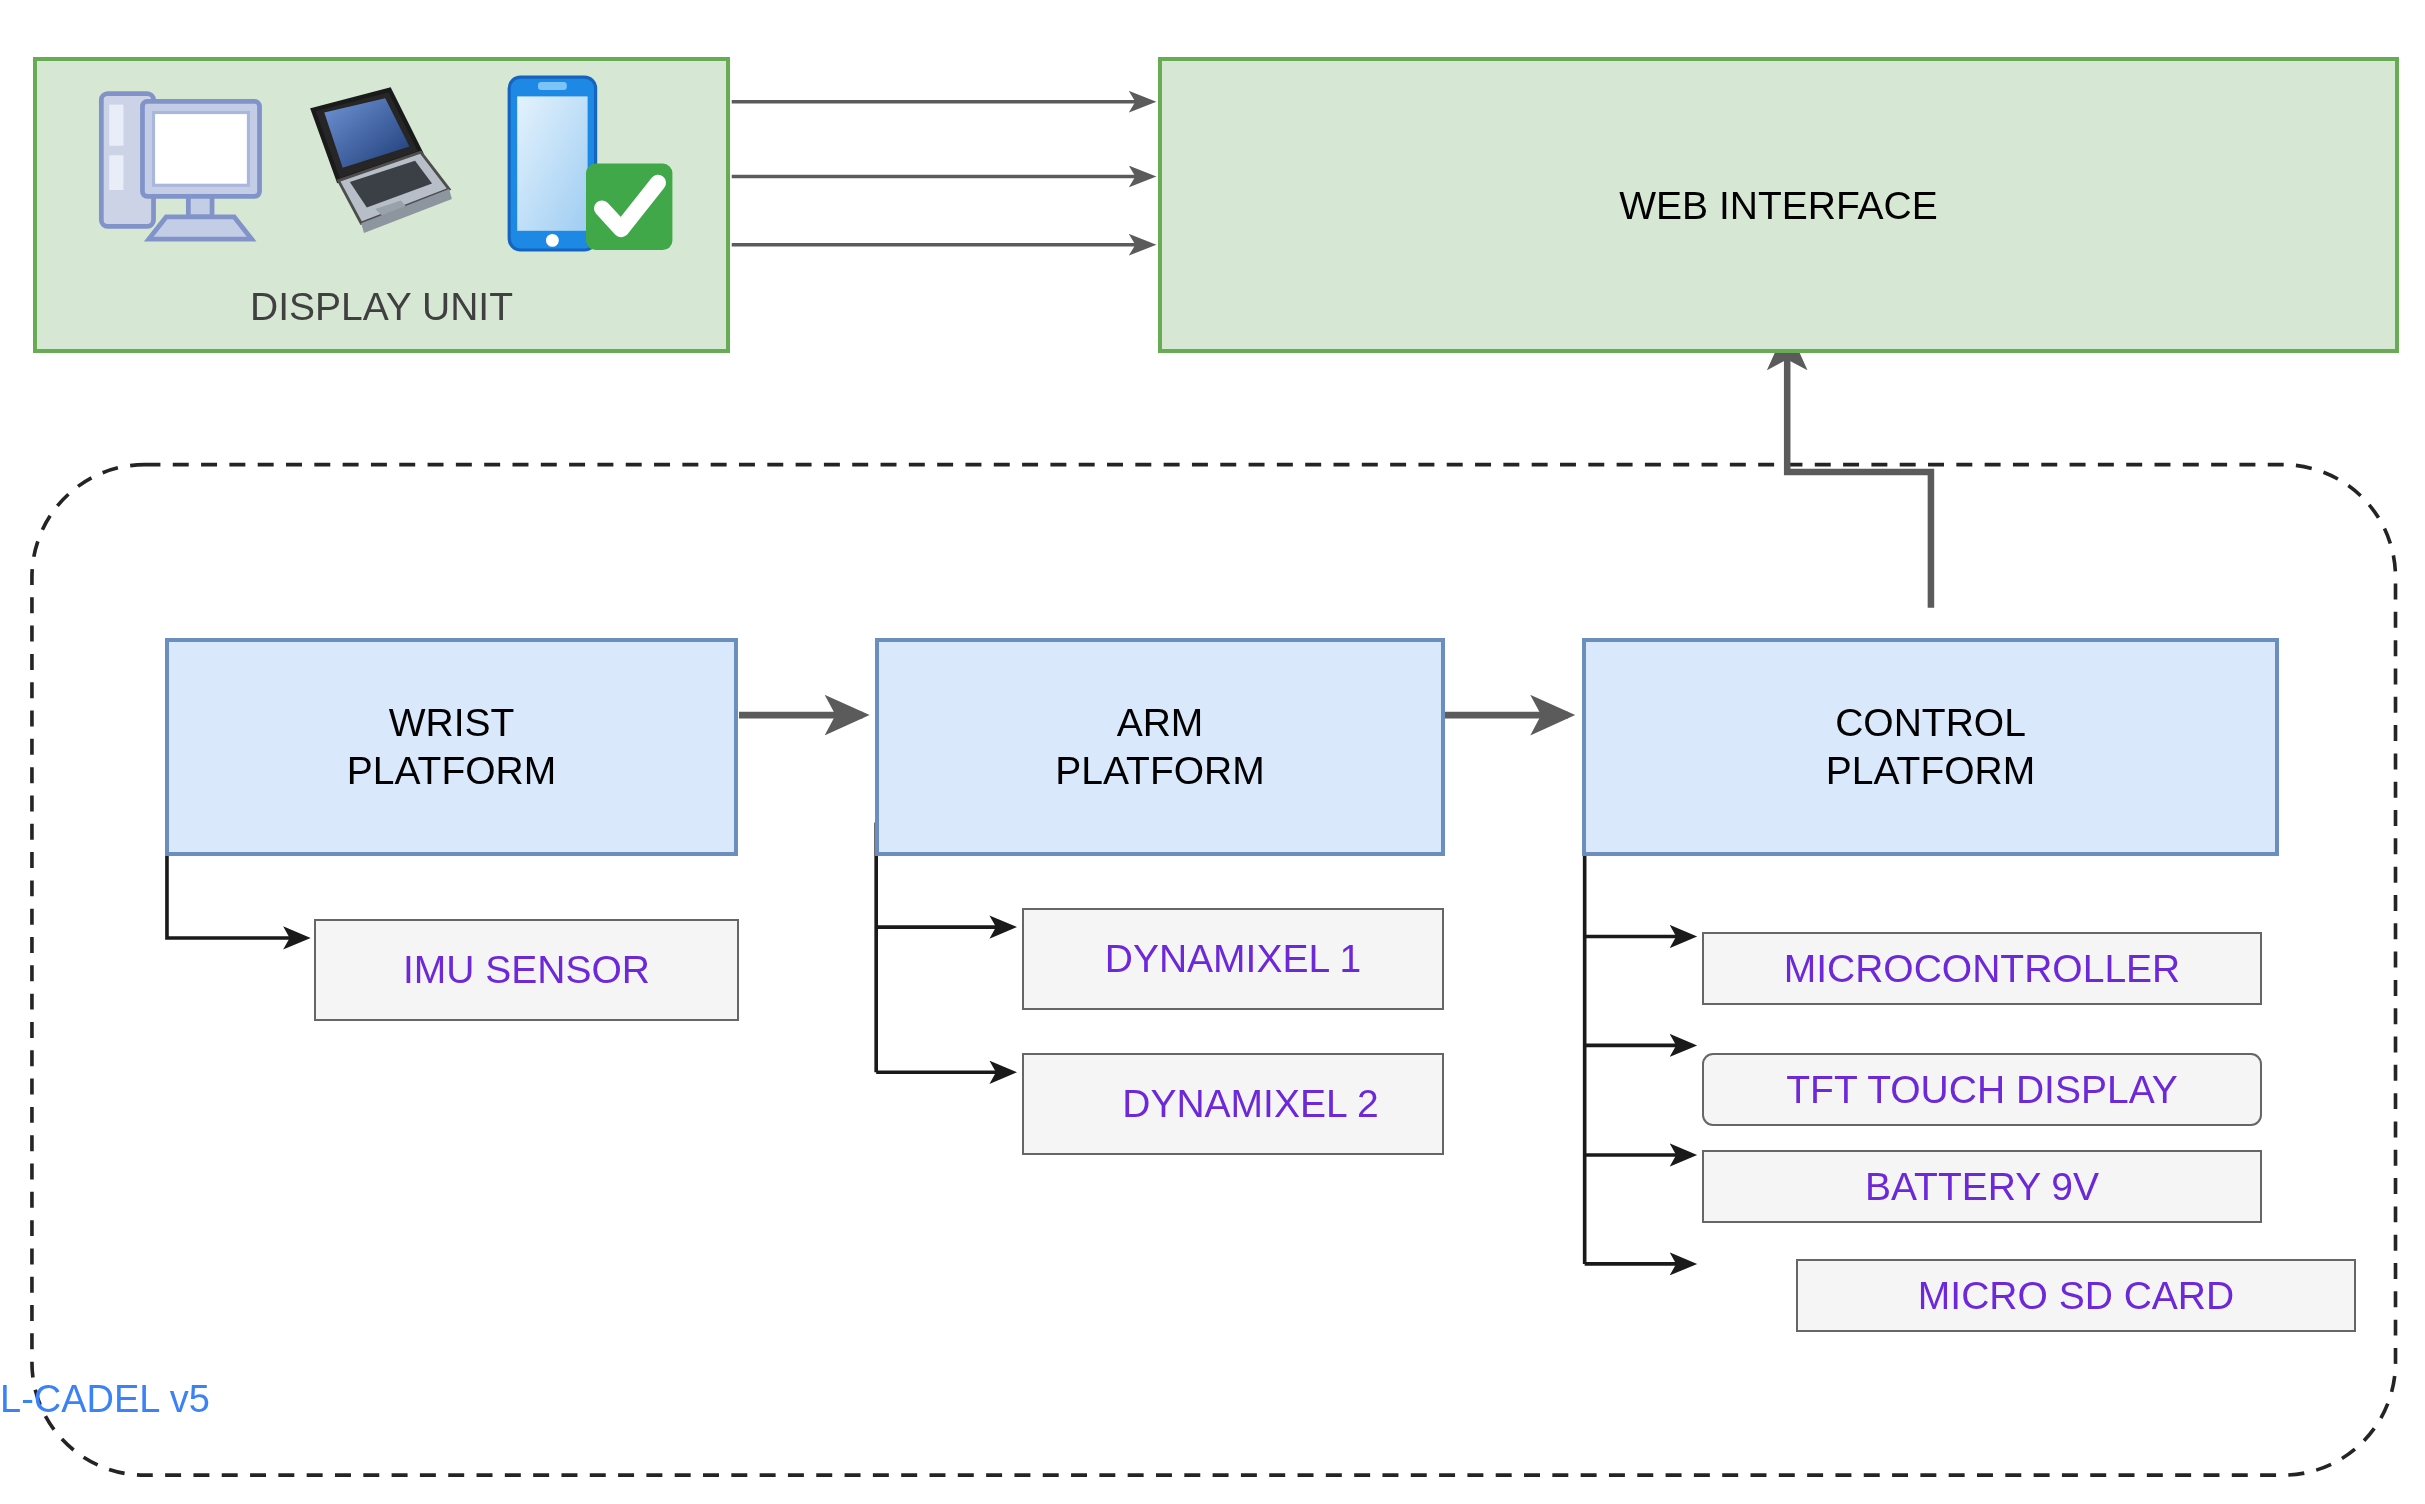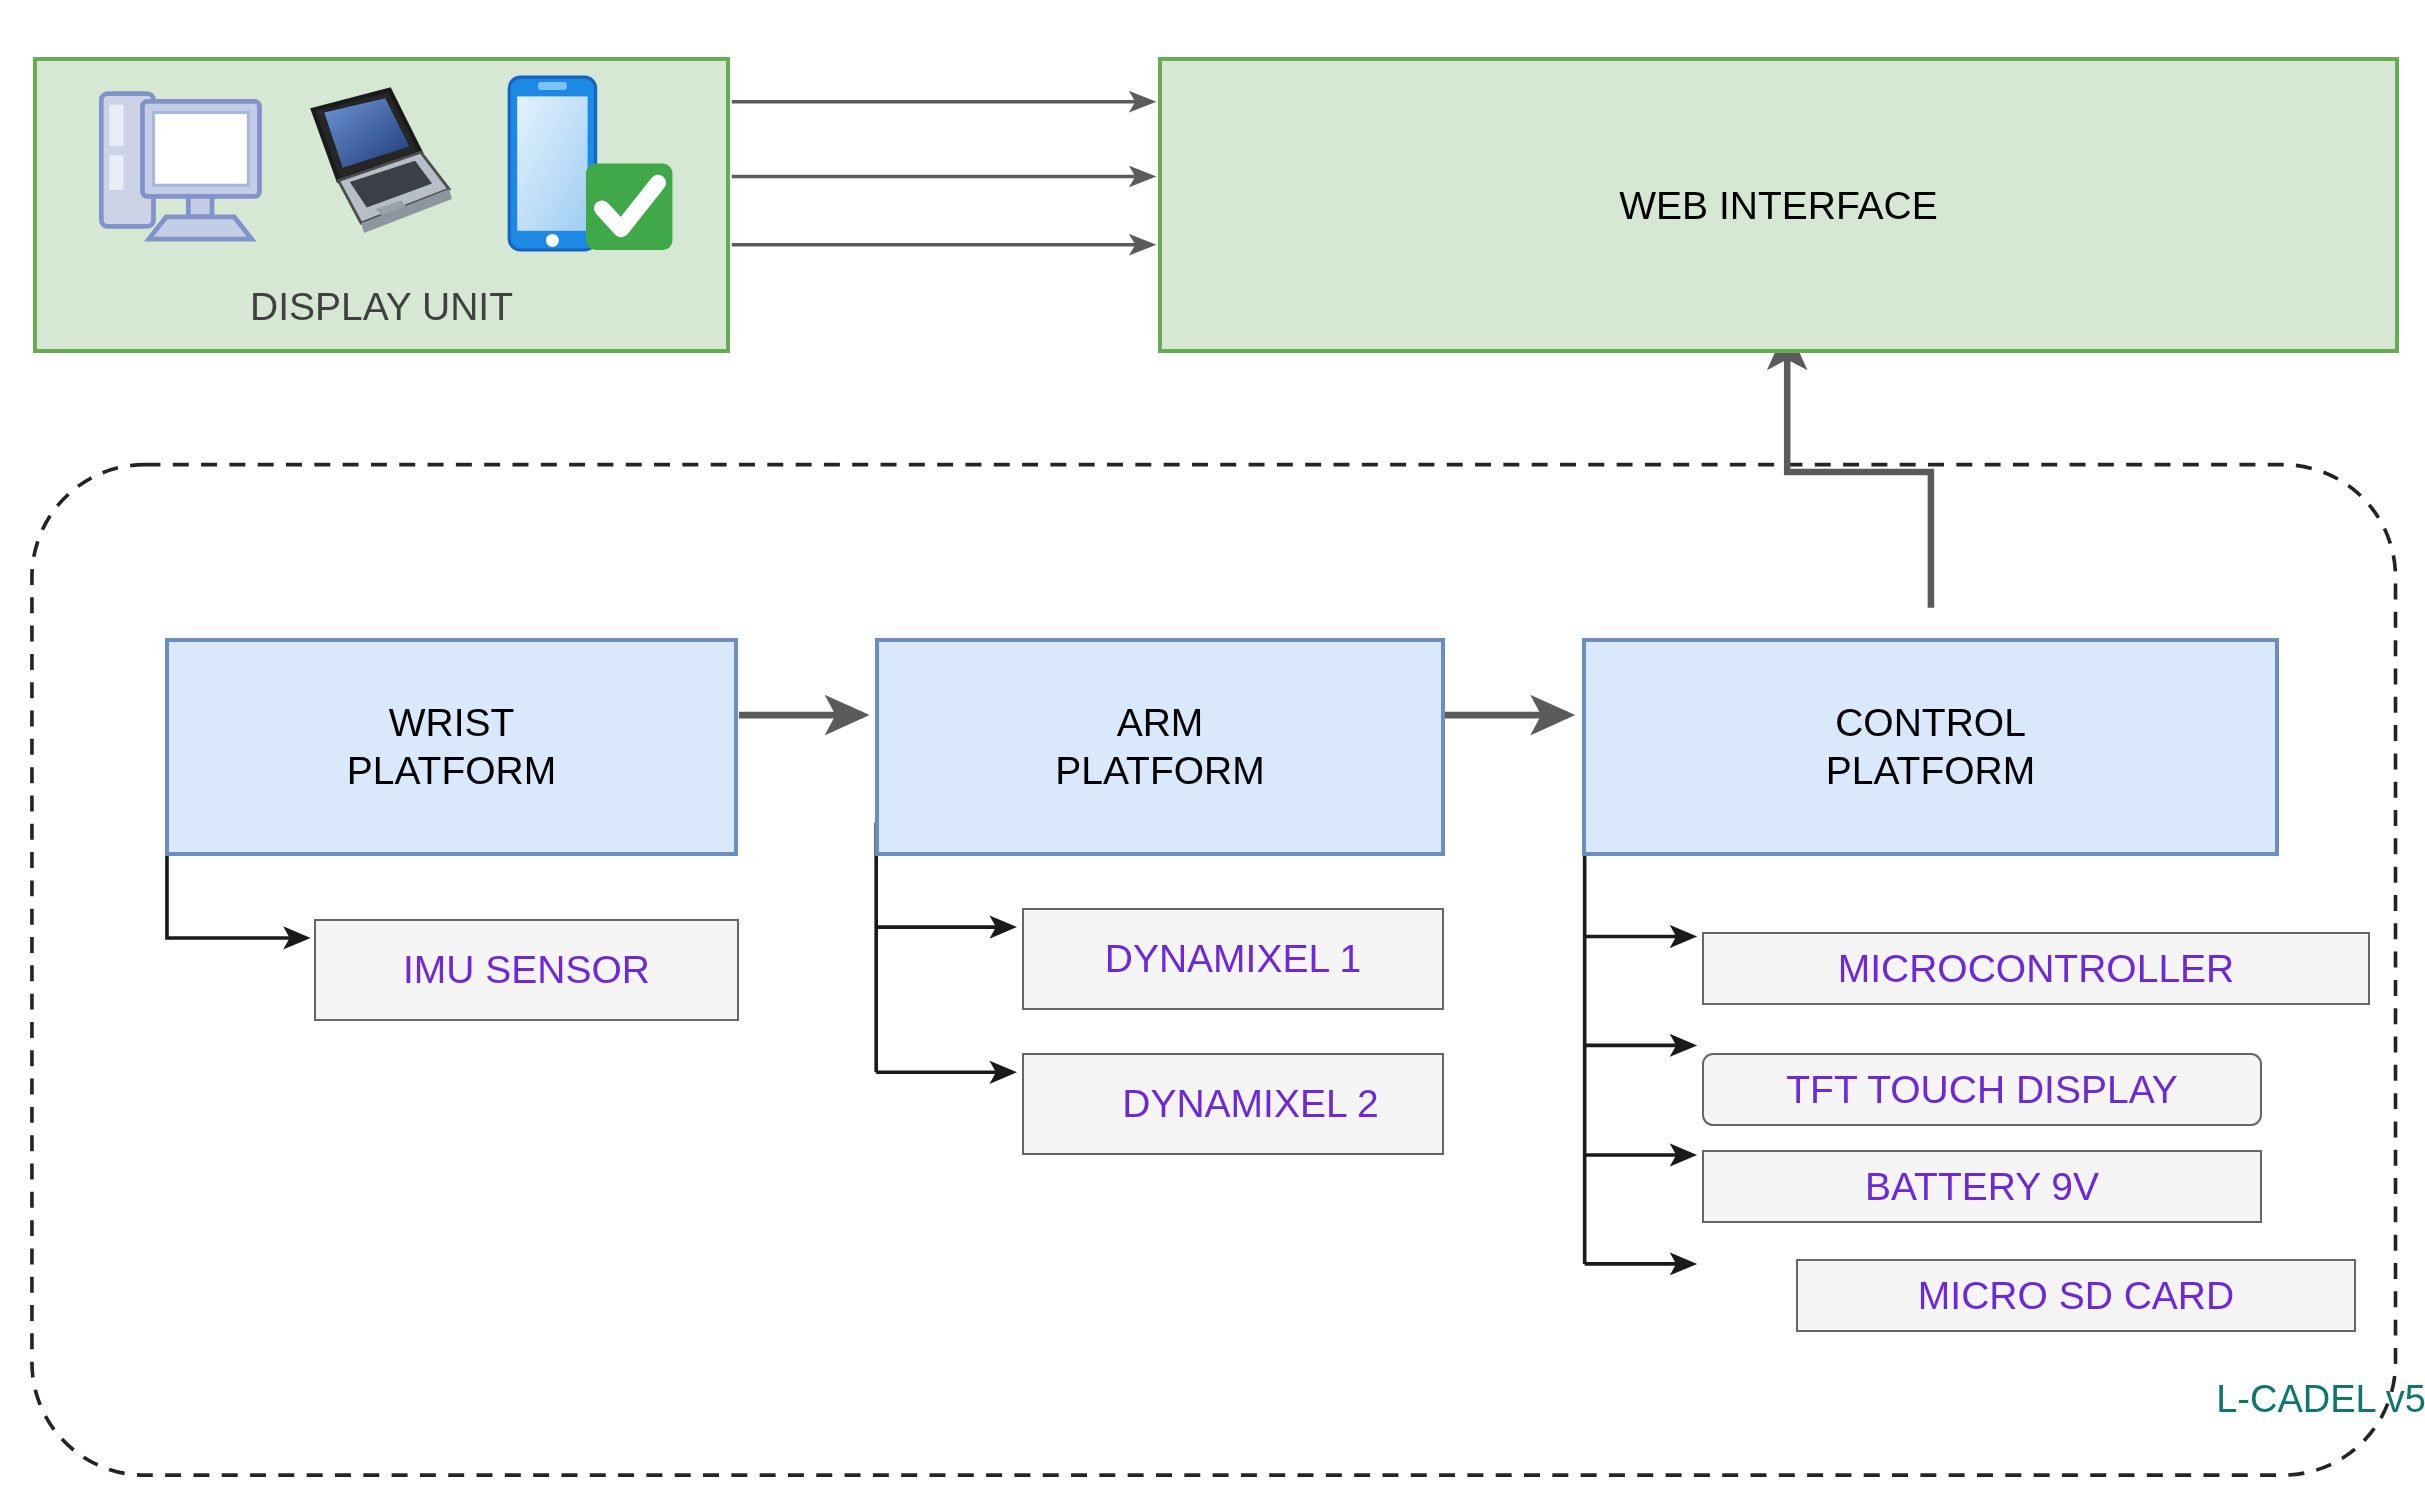--- a/index.html
+++ b/index.html
@@ -45,23 +45,23 @@
     font-size:39px;
     color:#404040;
   }
   .icon-row{position:absolute;left:0;top:0;width:100%;height:100%;}
   .icon{position:absolute;}
   .container-label{
     position:absolute;
     left:0;
     top:1378px;
     width:2426px;
-    text-align:right;
+    text-align:left;
     font-size:38px;
-    color:#0f766e;
+    color:#3b82f6;
   }
 </style>
 </head>
 <body>
 
 <div class="canvas">
 
   <svg class="layer" width="2426" height="1505" viewBox="0 0 3342 2073">
     <defs>
       <marker id="m-big" markerUnits="userSpaceOnUse" markerWidth="70" markerHeight="60" refX="52" refY="28" orient="auto">
@@ -176,21 +176,21 @@
   </div>
 
   <div class="node gray" style="left:1022px;top:876px;width:422px;height:102px;">
     <span>DYNAMIXEL 1</span>
   </div>
 
   <div class="node gray" style="left:1022px;top:1021px;width:422px;height:102px;padding-left:35px;">
     <span>DYNAMIXEL 2</span>
   </div>
 
-  <div class="node gray" style="left:1702px;top:900px;width:668px;height:73px;">
+  <div class="node gray" style="left:1702px;top:900px;width:560px;height:73px;">
     <span>MICROCONTROLLER</span>
   </div>
 
   <div class="node gray" style="left:1702px;top:1021px;width:560px;height:73px;border-radius:11px;">
     <span>TFT TOUCH DISPLAY</span>
   </div>
 
   <div class="node gray" style="left:1702px;top:1118px;width:560px;height:73px;">
     <span>BATTERY 9V</span>
   </div>

